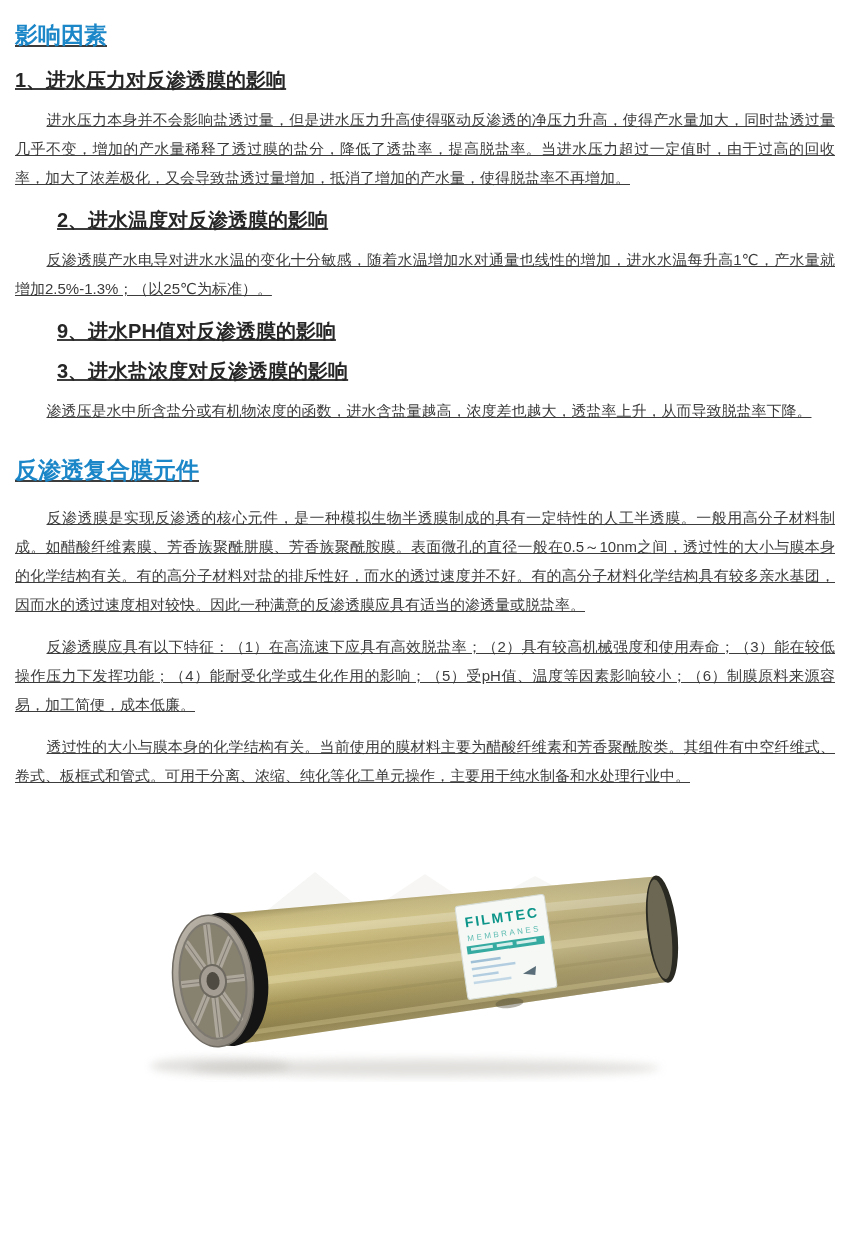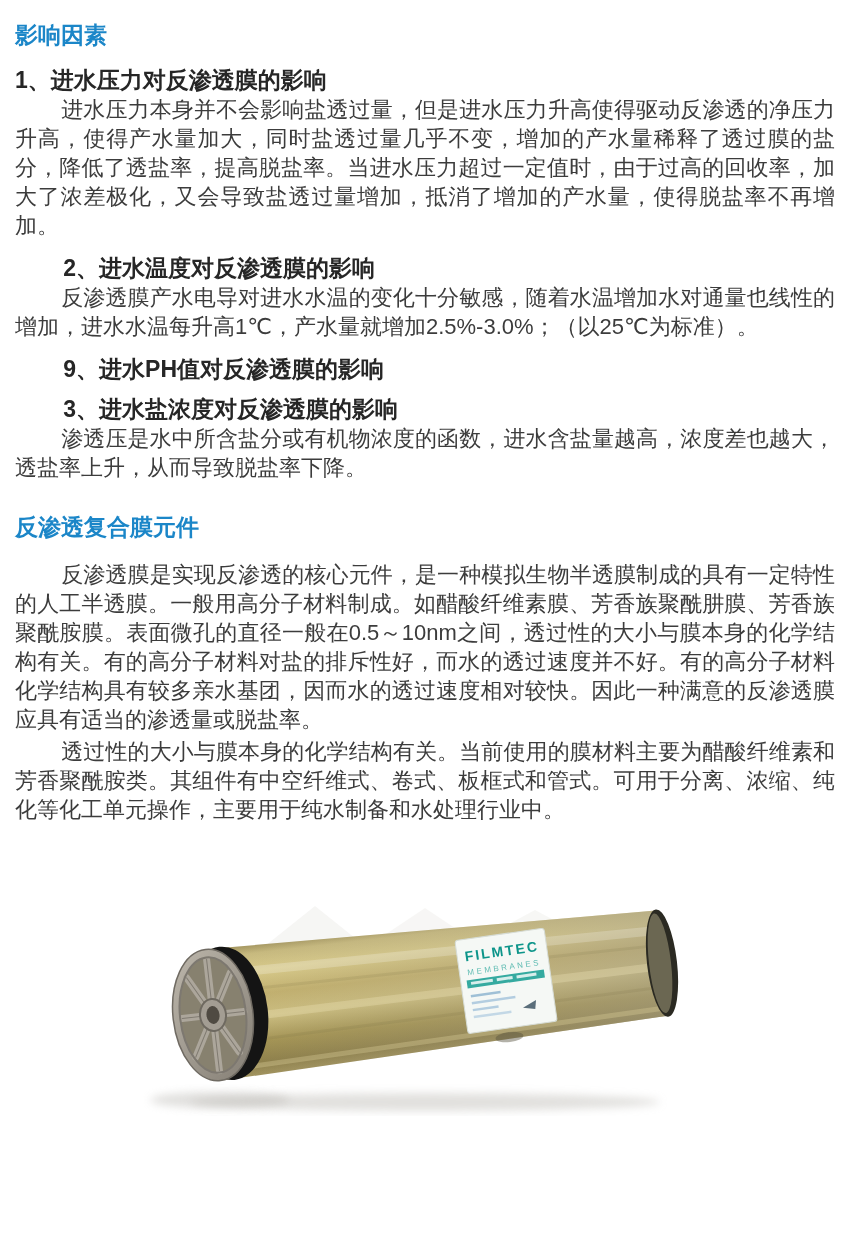--- a/index.html
+++ b/index.html
@@ -9,44 +9,45 @@
     height: 1236px;
     font-family: "Liberation Sans", "DejaVu Sans", sans-serif;
     color: #3c3c3c;
     overflow: hidden;
   }
   .page {
     width: 850px;
     height: 1236px;
     padding: 20px 15px 10px 15px;
     background: #ffffff;
+    text-decoration: underline;
   }
   .section-title {
     color: #1b86c8;
     font-size: 23px;
     font-weight: bold;
     line-height: 30px;
     margin: 0 0 18px 0;
   }
   .section-title.second { margin-top: 30px; }
   .item-heading {
-    font-size: 23px;
+    font-size: 20px;
     font-weight: bold;
     color: #262626;
     line-height: 24px;
     margin: 16px 0 0 2.1em;
   }
   .item-heading.first { margin-left: 0; margin-top: 0; }
   .body-para {
-    font-size: 22px;
+    font-size: 15px;
     line-height: 29px;
     color: #3c3c3c;
     text-align: justify;
     text-indent: 2.1em;
-    margin-top: 3px;
+    margin-top: 13px;
   }
   .figure-wrap {
     margin-top: 52px;
     width: 600px;
     height: 240px;
     margin-left: auto;
     margin-right: auto;
   }
   svg text { font-family: "Liberation Sans", "DejaVu Sans", sans-serif; }
 </style>
@@ -57,35 +58,36 @@
 
   <h1 class="section-title">影响因素</h1>
 
   <div>
     <h2 class="item-heading first">1、进水压力对反渗透膜的影响</h2>
     <p class="body-para">进水压力本身并不会影响盐透过量，但是进水压力升高使得驱动反渗透的净压力升高，使得产水量加大，同时盐透过量几乎不变，增加的产水量稀释了透过膜的盐分，降低了透盐率，提高脱盐率。当进水压力超过一定值时，由于过高的回收率，加大了浓差极化，又会导致盐透过量增加，抵消了增加的产水量，使得脱盐率不再增加。</p>
   </div>
 
   <div>
     <h2 class="item-heading">2、进水温度对反渗透膜的影响</h2>
-    <p class="body-para">反渗透膜产水电导对进水水温的变化十分敏感，随着水温增加水对通量也线性的增加，进水水温每升高1℃，产水量就增加2.5%-3.0%；（以25℃为标准）。</p>
+    <p class="body-para">反渗透膜产水电导对进水水温的变化十分敏感，随着水温增加水对通量也线性的增加，进水水温每升高1℃，产水量就增加2.5%-1.3%；（以25℃为标准）。</p>
   </div>
 
   <div>
     <h2 class="item-heading">9、进水PH值对反渗透膜的影响</h2>
   </div>
 
   <div>
     <h2 class="item-heading">3、进水盐浓度对反渗透膜的影响</h2>
     <p class="body-para">渗透压是水中所含盐分或有机物浓度的函数，进水含盐量越高，浓度差也越大，透盐率上升，从而导致脱盐率下降。</p>
   </div>
 
   <h1 class="section-title second">反渗透复合膜元件</h1>
 
   <p class="body-para">反渗透膜是实现反渗透的核心元件，是一种模拟生物半透膜制成的具有一定特性的人工半透膜。一般用高分子材料制成。如醋酸纤维素膜、芳香族聚酰肼膜、芳香族聚酰胺膜。表面微孔的直径一般在0.5～10nm之间，透过性的大小与膜本身的化学结构有关。有的高分子材料对盐的排斥性好，而水的透过速度并不好。有的高分子材料化学结构具有较多亲水基团，因而水的透过速度相对较快。因此一种满意的反渗透膜应具有适当的渗透量或脱盐率。</p>
+  <p class="body-para">反渗透膜应具有以下特征：（1）在高流速下应具有高效脱盐率；（2）具有较高机械强度和使用寿命；（3）能在较低操作压力下发挥功能；（4）能耐受化学或生化作用的影响；（5）受pH值、温度等因素影响较小；（6）制膜原料来源容易，加工简便，成本低廉。</p>
   <p class="body-para">透过性的大小与膜本身的化学结构有关。当前使用的膜材料主要为醋酸纤维素和芳香聚酰胺类。其组件有中空纤维式、卷式、板框式和管式。可用于分离、浓缩、纯化等化工单元操作，主要用于纯水制备和水处理行业中。</p>
 
   <div class="figure-wrap">
     <svg width="600" height="240" viewBox="0 0 600 240">
       <defs>
         <linearGradient id="bodyGrad" x1="0" y1="0" x2="0" y2="1">
           <stop offset="0" stop-color="#a2945e"></stop>
           <stop offset="0.07" stop-color="#c8ba7e"></stop>
           <stop offset="0.20" stop-color="#d9cb8a"></stop>
           <stop offset="0.38" stop-color="#c2b06e"></stop>

